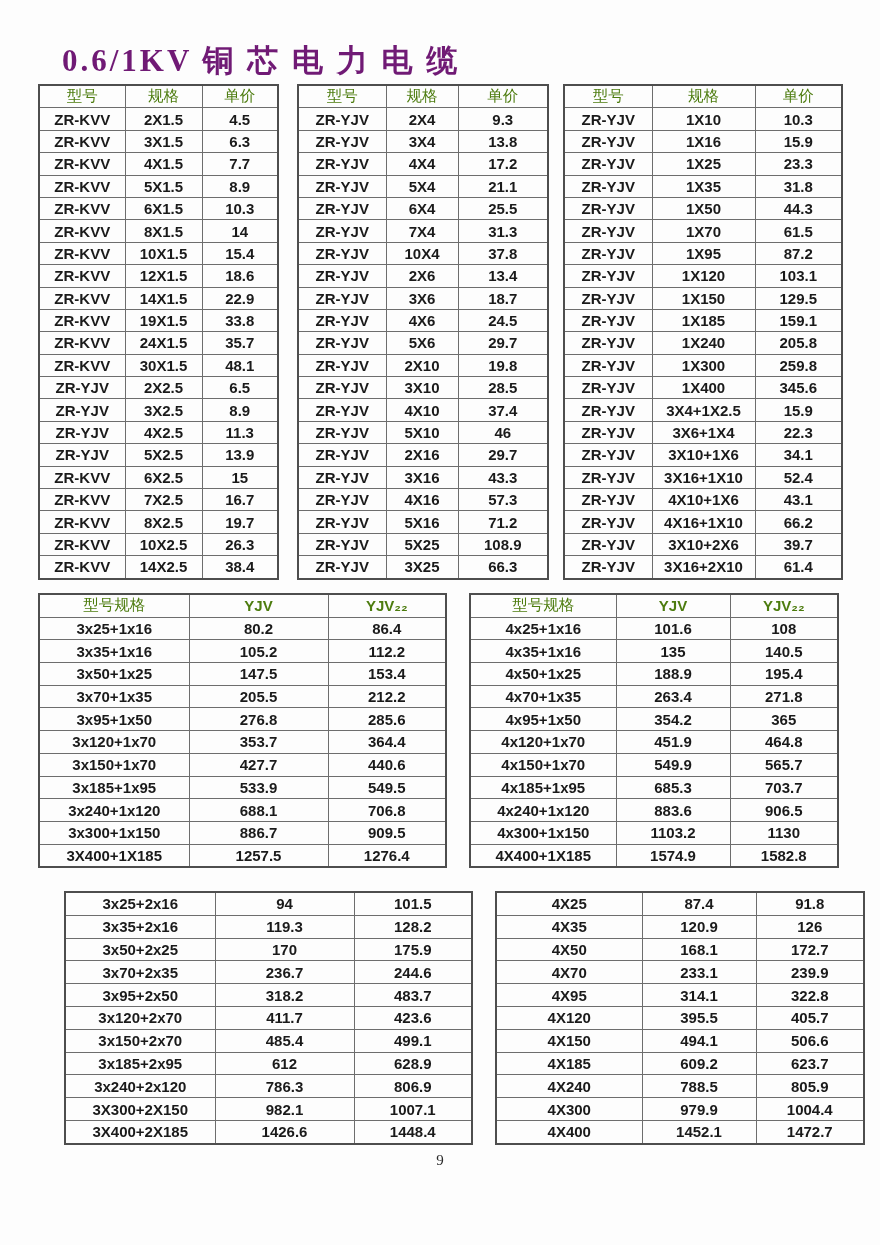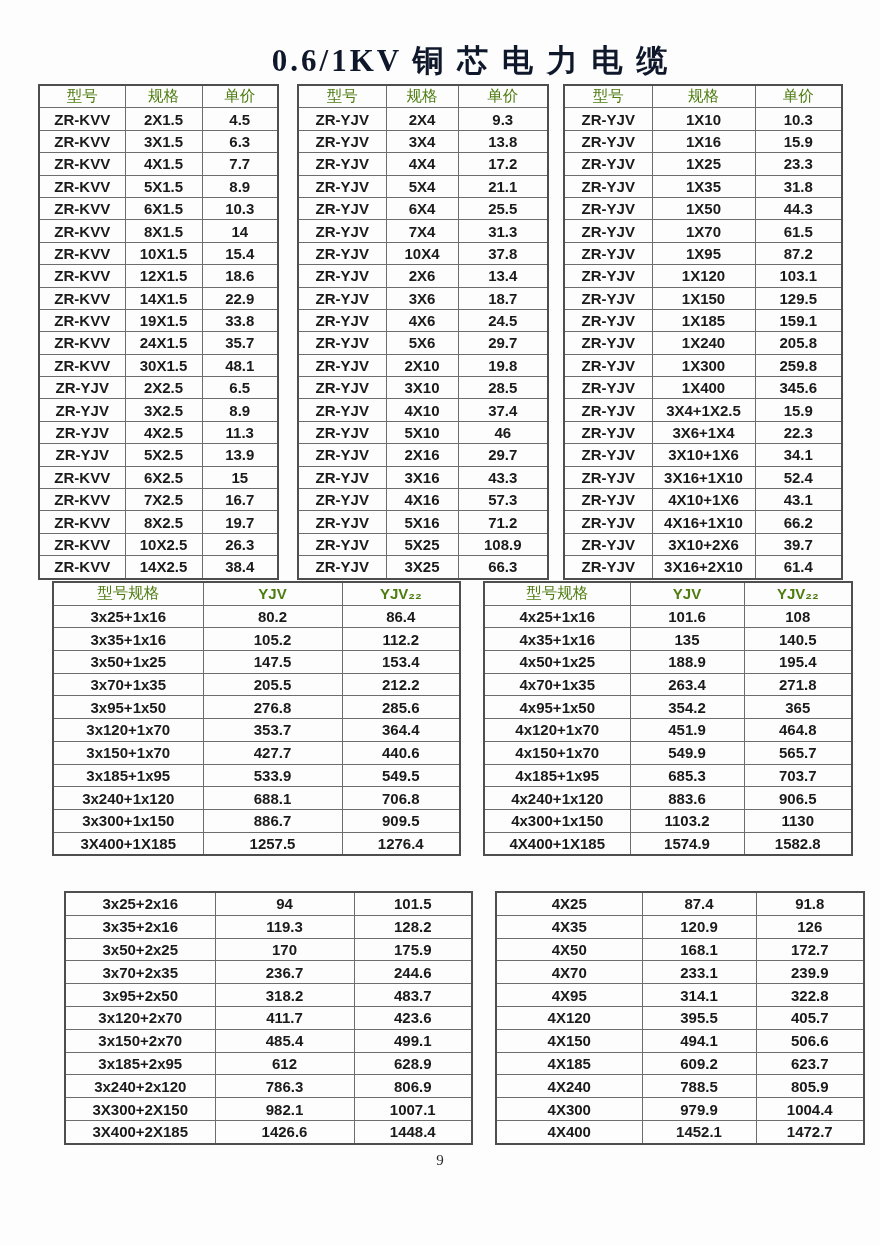--- a/index.html
+++ b/index.html
@@ -7,26 +7,26 @@
     position:relative;
     width:880px; height:1245px;
     background:#fdfdfd;
     font-family:"Liberation Sans", sans-serif;
     color:#171717;
     overflow:hidden;
   }
   .title {
     position:absolute; top:40px; left:0; width:100%;
     margin:0; padding-left:62px; box-sizing:border-box;
-    text-align:center;
+    text-align:left;
     font-family:"Liberation Serif", serif;
     font-weight:bold;
     font-size:31px;
     letter-spacing:3px;
-    color:#0f172a;
+    color:#701a75;
     white-space:nowrap;
   }
   table {
     border-collapse:collapse;
     table-layout:fixed;
     border:2px solid #4e4e4e;
   }
   th, td {
     border:1px solid #6d6d6d;
     text-align:center;
@@ -49,21 +49,21 @@
   
   .top-row { position:absolute; top:84px; left:38px; display:flex; align-items:flex-start; }
   .top-row th, .top-row td { height:21.4px; }
   .t1 { width:239px; }
   .t2 { width:250px; margin-left:18px; }
   .t3 { width:278px; margin-left:14px; }
   .t1 col:nth-child(1){width:86px;} .t1 col:nth-child(2){width:77px;} .t1 col:nth-child(3){width:76px;}
   .t2 col:nth-child(1){width:88px;} .t2 col:nth-child(2){width:72px;} .t2 col:nth-child(3){width:90px;}
   .t3 col:nth-child(1){width:88px;} .t3 col:nth-child(2){width:103px;} .t3 col:nth-child(3){width:87px;}
   
-  .mid-row { position:absolute; top:581px; left:38px; display:flex; align-items:flex-start;margin-left:14px; }
+  .mid-row { position:absolute; top:593px; left:38px; display:flex; align-items:flex-start; }
   .mid-row th, .mid-row td { height:21.7px; }
   .m1 { width:407px; }
   .m2 { width:368px; margin-left:22px; }
   .m1 col:nth-child(1){width:150px;} .m1 col:nth-child(2){width:139px;} .m1 col:nth-child(3){width:118px;}
   .m2 col:nth-child(1){width:146px;} .m2 col:nth-child(2){width:114px;} .m2 col:nth-child(3){width:108px;}
   .mid-row th:nth-child(n+2) {
     font-family:"Liberation Sans", sans-serif;
     font-weight:700;
     font-size:15px;
   }

